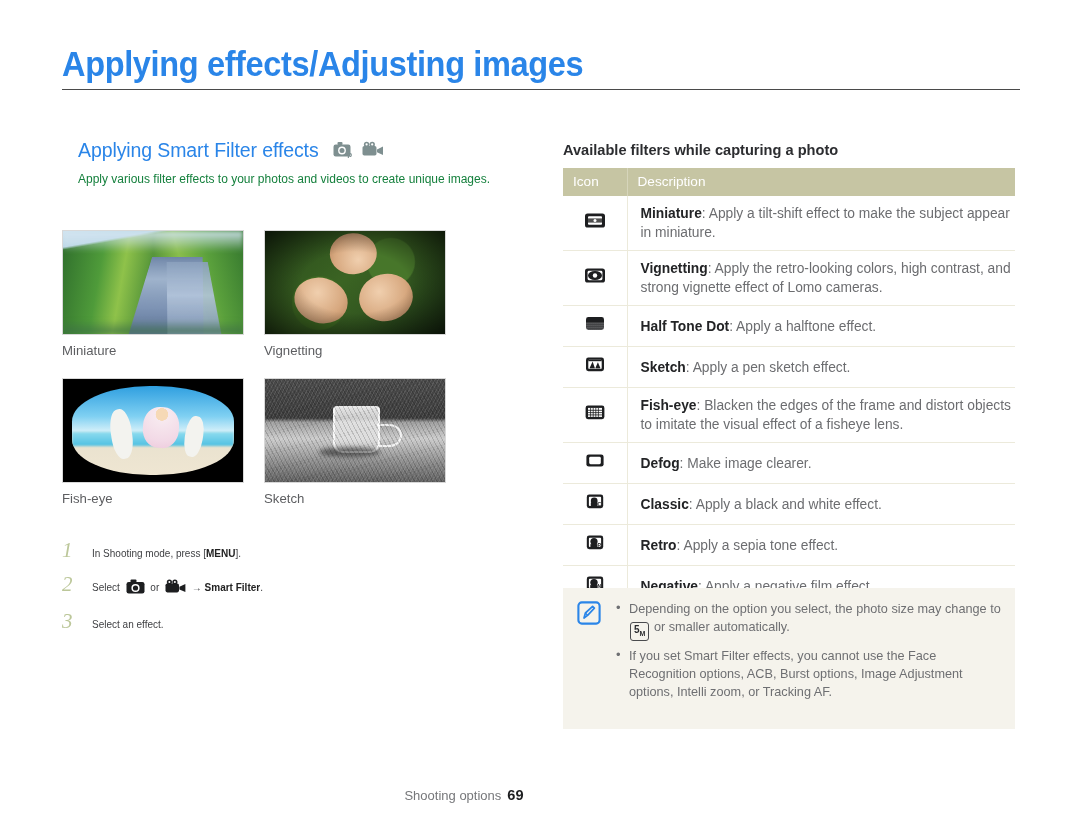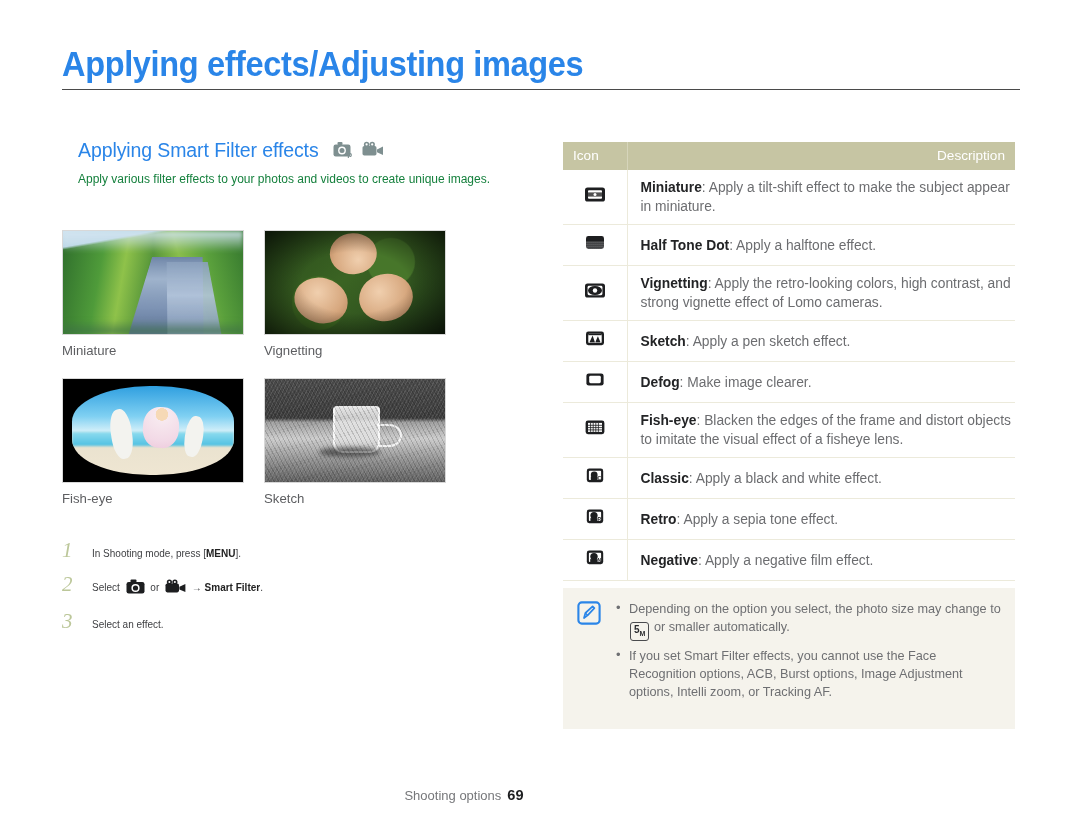--- a/index.html
+++ b/index.html
@@ -176,21 +176,21 @@
 
   .tbl-title{
     font-size:14.6px; font-weight:bold; color:#2c2d30; margin-bottom:10px;
   }
   table.ft{ width:452px; border-collapse:collapse; table-layout:fixed; }
   table.ft thead th{
     background:#c6c5a3; color:#ffffff; font-weight:normal;
     font-size:13.6px; text-align:left; padding:6px 10px 7px 10px;
     border-right:1px solid #d6d5bb;
   }
-  table.ft thead th:last-child{ border-right:none;text-align:right; }
+  table.ft thead th:last-child{ border-right:none; }
   table.ft col.c-icon{ width:64px; }
   table.ft td{
     border-bottom:1px solid #eceadb;
     padding:8px 4px 8px 0;
     vertical-align:middle;
     font-size:13.8px; color:#6c6d70; line-height:1.38;
   }
   table.ft td.icn{
     text-align:center; border-right:1px solid #eceadb; padding:8px 0;
   }
@@ -334,20 +334,21 @@
             <circle cx="9.9" cy="3" r="1" fill="#ffffff"></circle>
           </svg></span><span> → </span><b>Smart Filter</b><span>.</span></div>
   </div>
   <div class="step">
     <div class="step-num">3</div>
     <div class="step-txt"><span>Select an effect.</span></div>
   </div>
 </div>
 
 <div class="right-col">
+  <div class="tbl-title">Available filters while capturing a photo</div>
   <table class="ft">
     <colgroup>
         <col class="c-icon">
         <col>
       </colgroup>
     <thead>
       <tr>
         <th>Icon</th>
         <th>Description</th>
       </tr>
@@ -356,66 +357,57 @@
       <tr>
         <td class="icn">
           <svg width="24" height="19" viewBox="0 0 24 19">
               <rect x="2" y="2.5" width="20" height="14" rx="2.6" fill="#1d1e20"></rect>
               <rect x="5" y="5.2" width="14" height="8.6" rx="1" fill="#ffffff"></rect>
               <rect x="5" y="7.4" width="14" height="4.2" fill="#4f4f4f"></rect>
               <circle cx="12" cy="9.4" r="1.5" fill="#ffffff"></circle>
             </svg>
         </td>
         <td class="dsc"><b>Miniature</b><span>: Apply a tilt-shift effect to make the subject appear in miniature.</span></td>
+      </tr>
+      <tr>
+        <td class="icn">
+          <svg width="24" height="19" viewBox="0 0 24 19">
+              <rect x="2" y="2.5" width="20" height="14" rx="2.6" fill="#1d1e20"></rect>
+              <rect x="4.6" y="4.8" width="14.8" height="9.4" rx="1.4" fill="#ffffff"></rect>
+              <ellipse cx="12" cy="9.5" rx="7" ry="4.5" fill="#1d1e20"></ellipse>
+              <circle cx="12" cy="9.5" r="2.2" fill="#ffffff"></circle>
+            </svg>
+        </td>
+        <td class="dsc"><b>Vignetting</b><span>: Apply the retro-looking colors, high contrast, and strong vignette effect of Lomo cameras.</span></td>
       </tr>
       <tr>
         <td class="icn">
           <svg width="24" height="19" viewBox="0 0 24 19">
               <defs>
                 <pattern id="ht" width="2" height="2" patternUnits="userSpaceOnUse">
                   <circle cx="1" cy="1" r="0.62" fill="#ffffff"></circle>
                 </pattern>
               </defs>
               <rect x="3" y="3" width="18" height="13" rx="2.4" fill="#1d1e20"></rect>
               <rect x="3" y="8.2" width="18" height="7.8" fill="url(#ht)" opacity="0.9"></rect>
             </svg>
         </td>
         <td class="dsc"><b>Half Tone Dot</b><span>: Apply a halftone effect.</span></td>
       </tr>
       <tr>
         <td class="icn">
           <svg width="24" height="19" viewBox="0 0 24 19">
-              <rect x="2" y="2.5" width="20" height="14" rx="2.6" fill="#1d1e20"></rect>
-              <rect x="4.6" y="4.8" width="14.8" height="9.4" rx="1.4" fill="#ffffff"></rect>
-              <ellipse cx="12" cy="9.5" rx="7" ry="4.5" fill="#1d1e20"></ellipse>
-              <circle cx="12" cy="9.5" r="2.2" fill="#ffffff"></circle>
-            </svg>
-        </td>
-        <td class="dsc"><b>Vignetting</b><span>: Apply the retro-looking colors, high contrast, and strong vignette effect of Lomo cameras.</span></td>
-      </tr>
-      <tr>
-        <td class="icn">
-          <svg width="24" height="19" viewBox="0 0 24 19">
               <rect x="3" y="2.6" width="18" height="13.6" rx="2.4" fill="#1d1e20"></rect>
               <rect x="5.3" y="4.8" width="13.4" height="9.2" rx="1" fill="#ffffff"></rect>
               <path d="M6.4 13.6 L9.6 6.4 L12 13.6 Z" fill="#1d1e20"></path>
               <path d="M12.2 13.6 L14.9 7.2 L17.6 13.6 Z" fill="#1d1e20"></path>
               <rect x="5.3" y="4.8" width="13.4" height="1.4" fill="#1d1e20"></rect>
             </svg>
         </td>
         <td class="dsc"><b>Sketch</b><span>: Apply a pen sketch effect.</span></td>
-      </tr>
-      <tr>
-        <td class="icn">
-          <svg width="24" height="19" viewBox="0 0 24 19">
-              <rect x="3.4" y="3.4" width="17.2" height="12.2" rx="2.4" fill="#1d1e20"></rect>
-              <rect x="6.2" y="5.8" width="11.6" height="7.4" rx="1.4" fill="#ffffff"></rect>
-            </svg>
-        </td>
-        <td class="dsc"><b>Defog</b><span>: Make image clearer.</span></td>
       </tr>
       <tr>
         <td class="icn">
           <svg width="24" height="19" viewBox="0 0 24 19">
               <rect x="2.6" y="2.6" width="18.8" height="13.6" rx="2.4" fill="#1d1e20"></rect>
               <rect x="5" y="4.9" width="14" height="9" fill="#ffffff"></rect>
               <g stroke="#1d1e20" stroke-width="0.8">
                 <line x1="7.6" y1="4.9" x2="7.6" y2="13.9"></line>
                 <line x1="10.2" y1="4.9" x2="10.2" y2="13.9"></line>
                 <line x1="12.8" y1="4.9" x2="12.8" y2="13.9"></line>
@@ -424,20 +416,29 @@
                 <line x1="5" y1="9.6" x2="19" y2="9.6"></line>
                 <line x1="5" y1="11.9" x2="19" y2="11.9"></line>
               </g>
             </svg>
         </td>
         <td class="dsc"><b>Fish-eye</b><span>: Blacken the edges of the frame and distort objects to imitate the visual effect of a fisheye lens.</span></td>
       </tr>
       <tr>
         <td class="icn">
           <svg width="24" height="19" viewBox="0 0 24 19">
+              <rect x="3.4" y="3.4" width="17.2" height="12.2" rx="2.4" fill="#1d1e20"></rect>
+              <rect x="6.2" y="5.8" width="11.6" height="7.4" rx="1.4" fill="#ffffff"></rect>
+            </svg>
+        </td>
+        <td class="dsc"><b>Defog</b><span>: Make image clearer.</span></td>
+      </tr>
+      <tr>
+        <td class="icn">
+          <svg width="24" height="19" viewBox="0 0 24 19">
               <rect x="3.8" y="2.6" width="16.4" height="13.6" rx="2.4" fill="#1d1e20"></rect>
               <rect x="5.9" y="4.7" width="12.2" height="9.4" rx="1" fill="#ffffff"></rect>
               <circle cx="11.2" cy="8.9" r="3.4" fill="#1d1e20"></circle>
               <path d="M7.8 14.1 v-3.4 h6.8 v3.4 z" fill="#1d1e20"></path>
               <text x="14.6" y="13.6" font-family="Liberation Sans, sans-serif" font-size="5" font-weight="bold" fill="#1d1e20">C</text>
             </svg>
         </td>
         <td class="dsc"><b>Classic</b><span>: Apply a black and white effect.</span></td>
       </tr>
       <tr>

